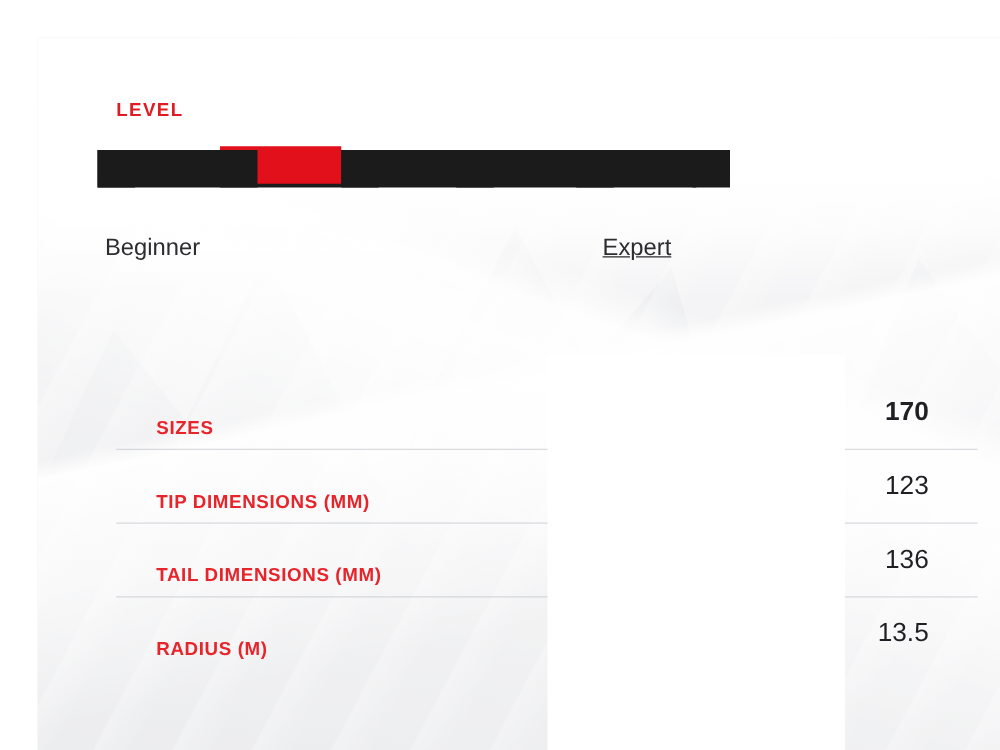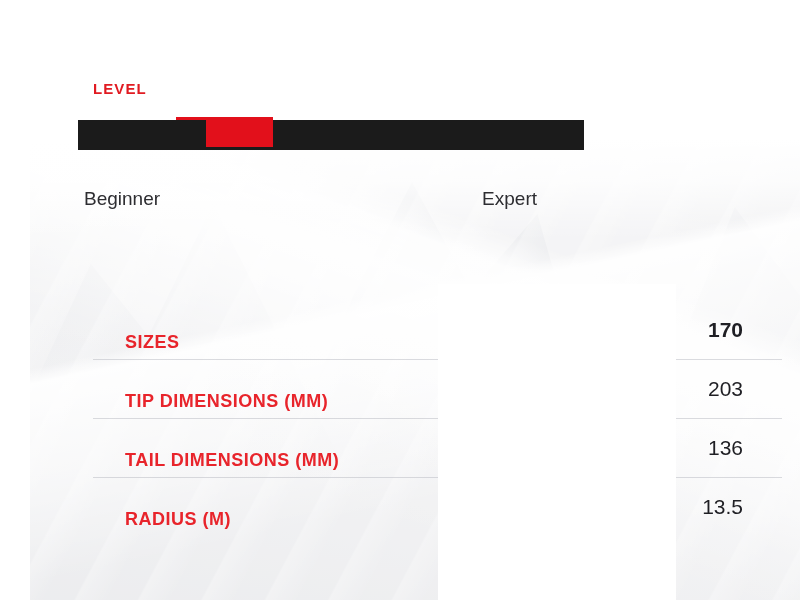--- a/index.html
+++ b/index.html
@@ -159,21 +159,21 @@
     width: 483px;
     height: 26px;
   }
   .legend-min, .legend-max {
     position: absolute;
     top: 0;
     font-size: 19px;
     color: #2d2d31;
   }
   .legend-min { left: 0; }
-  .legend-max { right: 0; }
+  .legend-max { right: 0; text-decoration: underline; }
 
   
   .spec-table {
     position: absolute;
     left: 0;
     top: 240px;
     width: 800px;
   }
   .spec-row {
     position: relative;
@@ -186,21 +186,21 @@
     position: absolute;
     left: 33px;
     right: 48px;
     top: 0;
     height: 1px;
     background: rgba(188,190,196,0.55);
   }
   .spec-label {
     position: absolute;
     left: 50px;
-    font-size: 18px;
+    font-size: 15px;
     font-weight: bold;
     letter-spacing: 0.5px;
     color: #e8242b;
     text-transform: uppercase;
     white-space: nowrap;
     margin-top: 25px;
   }
   .spec-value {
     position: absolute;
     right: 72px;
@@ -265,21 +265,21 @@
 
     <div class="spec-table">
 
       <div class="spec-row is-head">
         <span class="spec-label">SIZES</span>
         <span class="spec-value">170</span>
       </div>
 
       <div class="spec-row">
         <span class="spec-label">TIP DIMENSIONS (MM)</span>
-        <span class="spec-value">203</span>
+        <span class="spec-value">123</span>
       </div>
 
 
       <div class="spec-row">
         <span class="spec-label">TAIL DIMENSIONS (MM)</span>
         <span class="spec-value">136</span>
       </div>
 
       <div class="spec-row">
         <span class="spec-label">RADIUS (M)</span>

